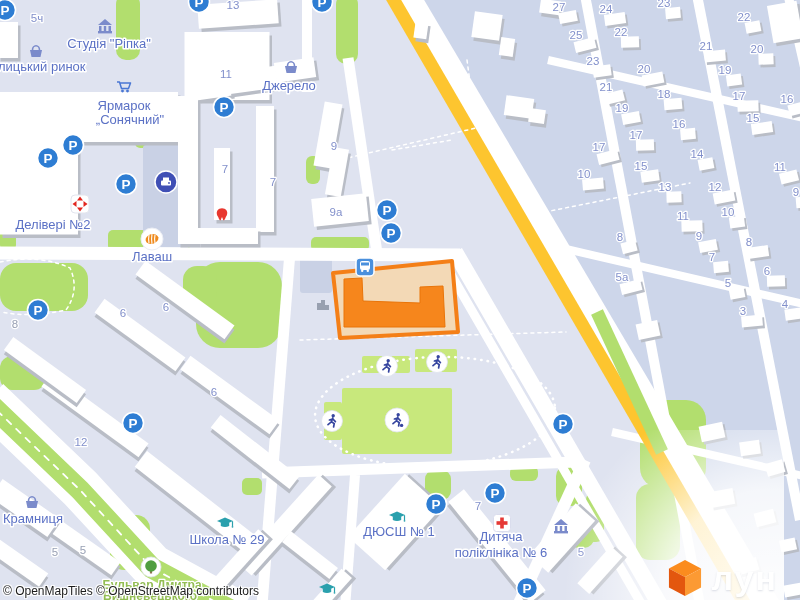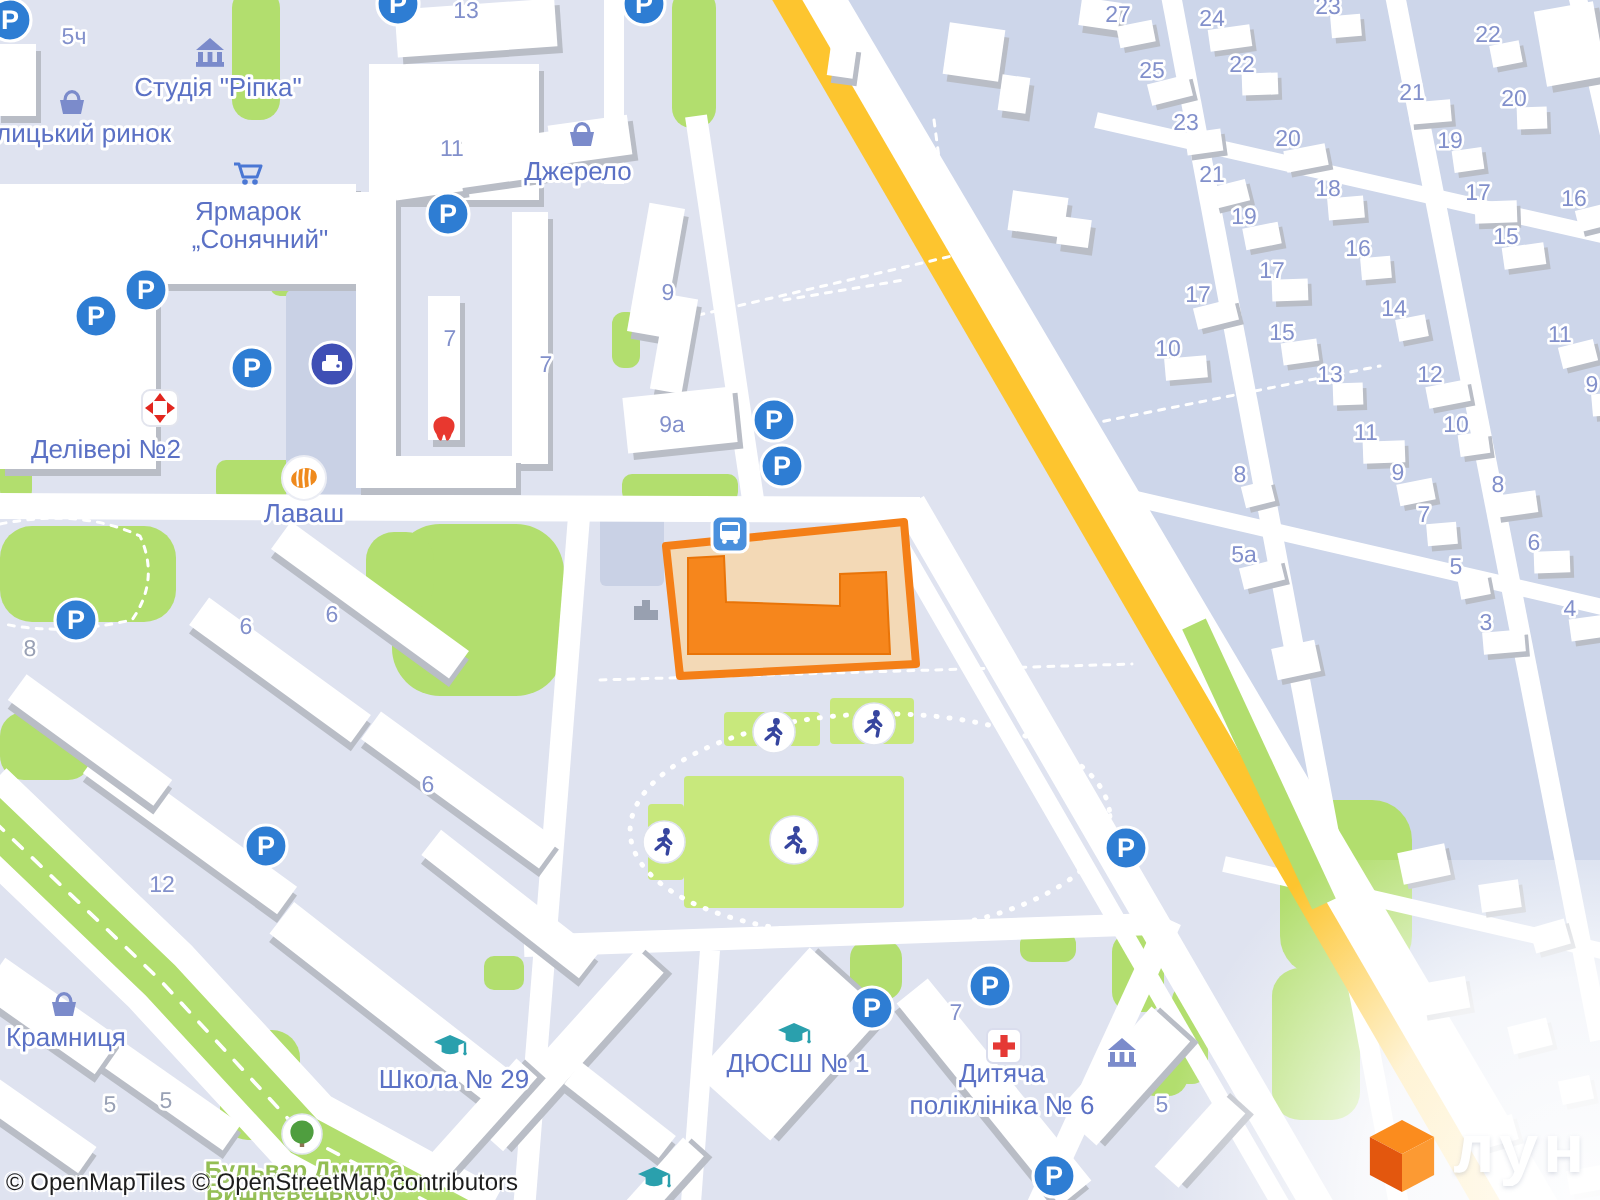--- a/index.html
+++ b/index.html
@@ -14,23 +14,23 @@
        stroke-linejoin:round;text-anchor:middle;}
   .numg{fill:#99a1b5;}
   .street{font-size:12px;fill:#93be53;paint-order:stroke;stroke:#ffffff;stroke-width:2.6px;
        stroke-linejoin:round;text-anchor:middle;font-weight:700;}
   .picon{font-size:13.5px;font-weight:700;fill:#ffffff;text-anchor:middle;}
   
   .attribution{position:absolute;left:3px;bottom:2px;font-size:12px;color:#1d1d1d;
      text-shadow:-1px -1px 0 #fff,1px -1px 0 #fff,-1px 1px 0 #fff,1px 1px 0 #fff,0 0 3px #fff;
      white-space:nowrap;}
   
-  .logo-overlay{position:absolute;right:0;bottom:0;width:280px;height:170px;
+  .logo-overlay{position:absolute;right:16px;bottom:0;width:280px;height:170px;
      background:radial-gradient(circle at 96% 98%, rgba(255,255,255,.96) 0%,
-                rgba(255,255,255,.8) 34%, rgba(255,255,255,0) 66%);font-family:Liberation Mono, monospace;}
+                rgba(255,255,255,.8) 34%, rgba(255,255,255,0) 66%);}
   .logo-row{position:absolute;right:6px;bottom:2px;display:flex;align-items:center;gap:9px;}
   .logo-cube{width:34px;height:40px;display:block;}
   .logo-text{font-size:34px;font-weight:bold;color:#ffffff;letter-spacing:2px;line-height:1;
      text-shadow:0 1px 2px rgba(120,130,160,.25);}
 </style>
 </head>
 <body>
 
 <div class="stage">
   <svg id="map-svg" class="map" width="800" height="600" viewBox="0 0 800 600">

